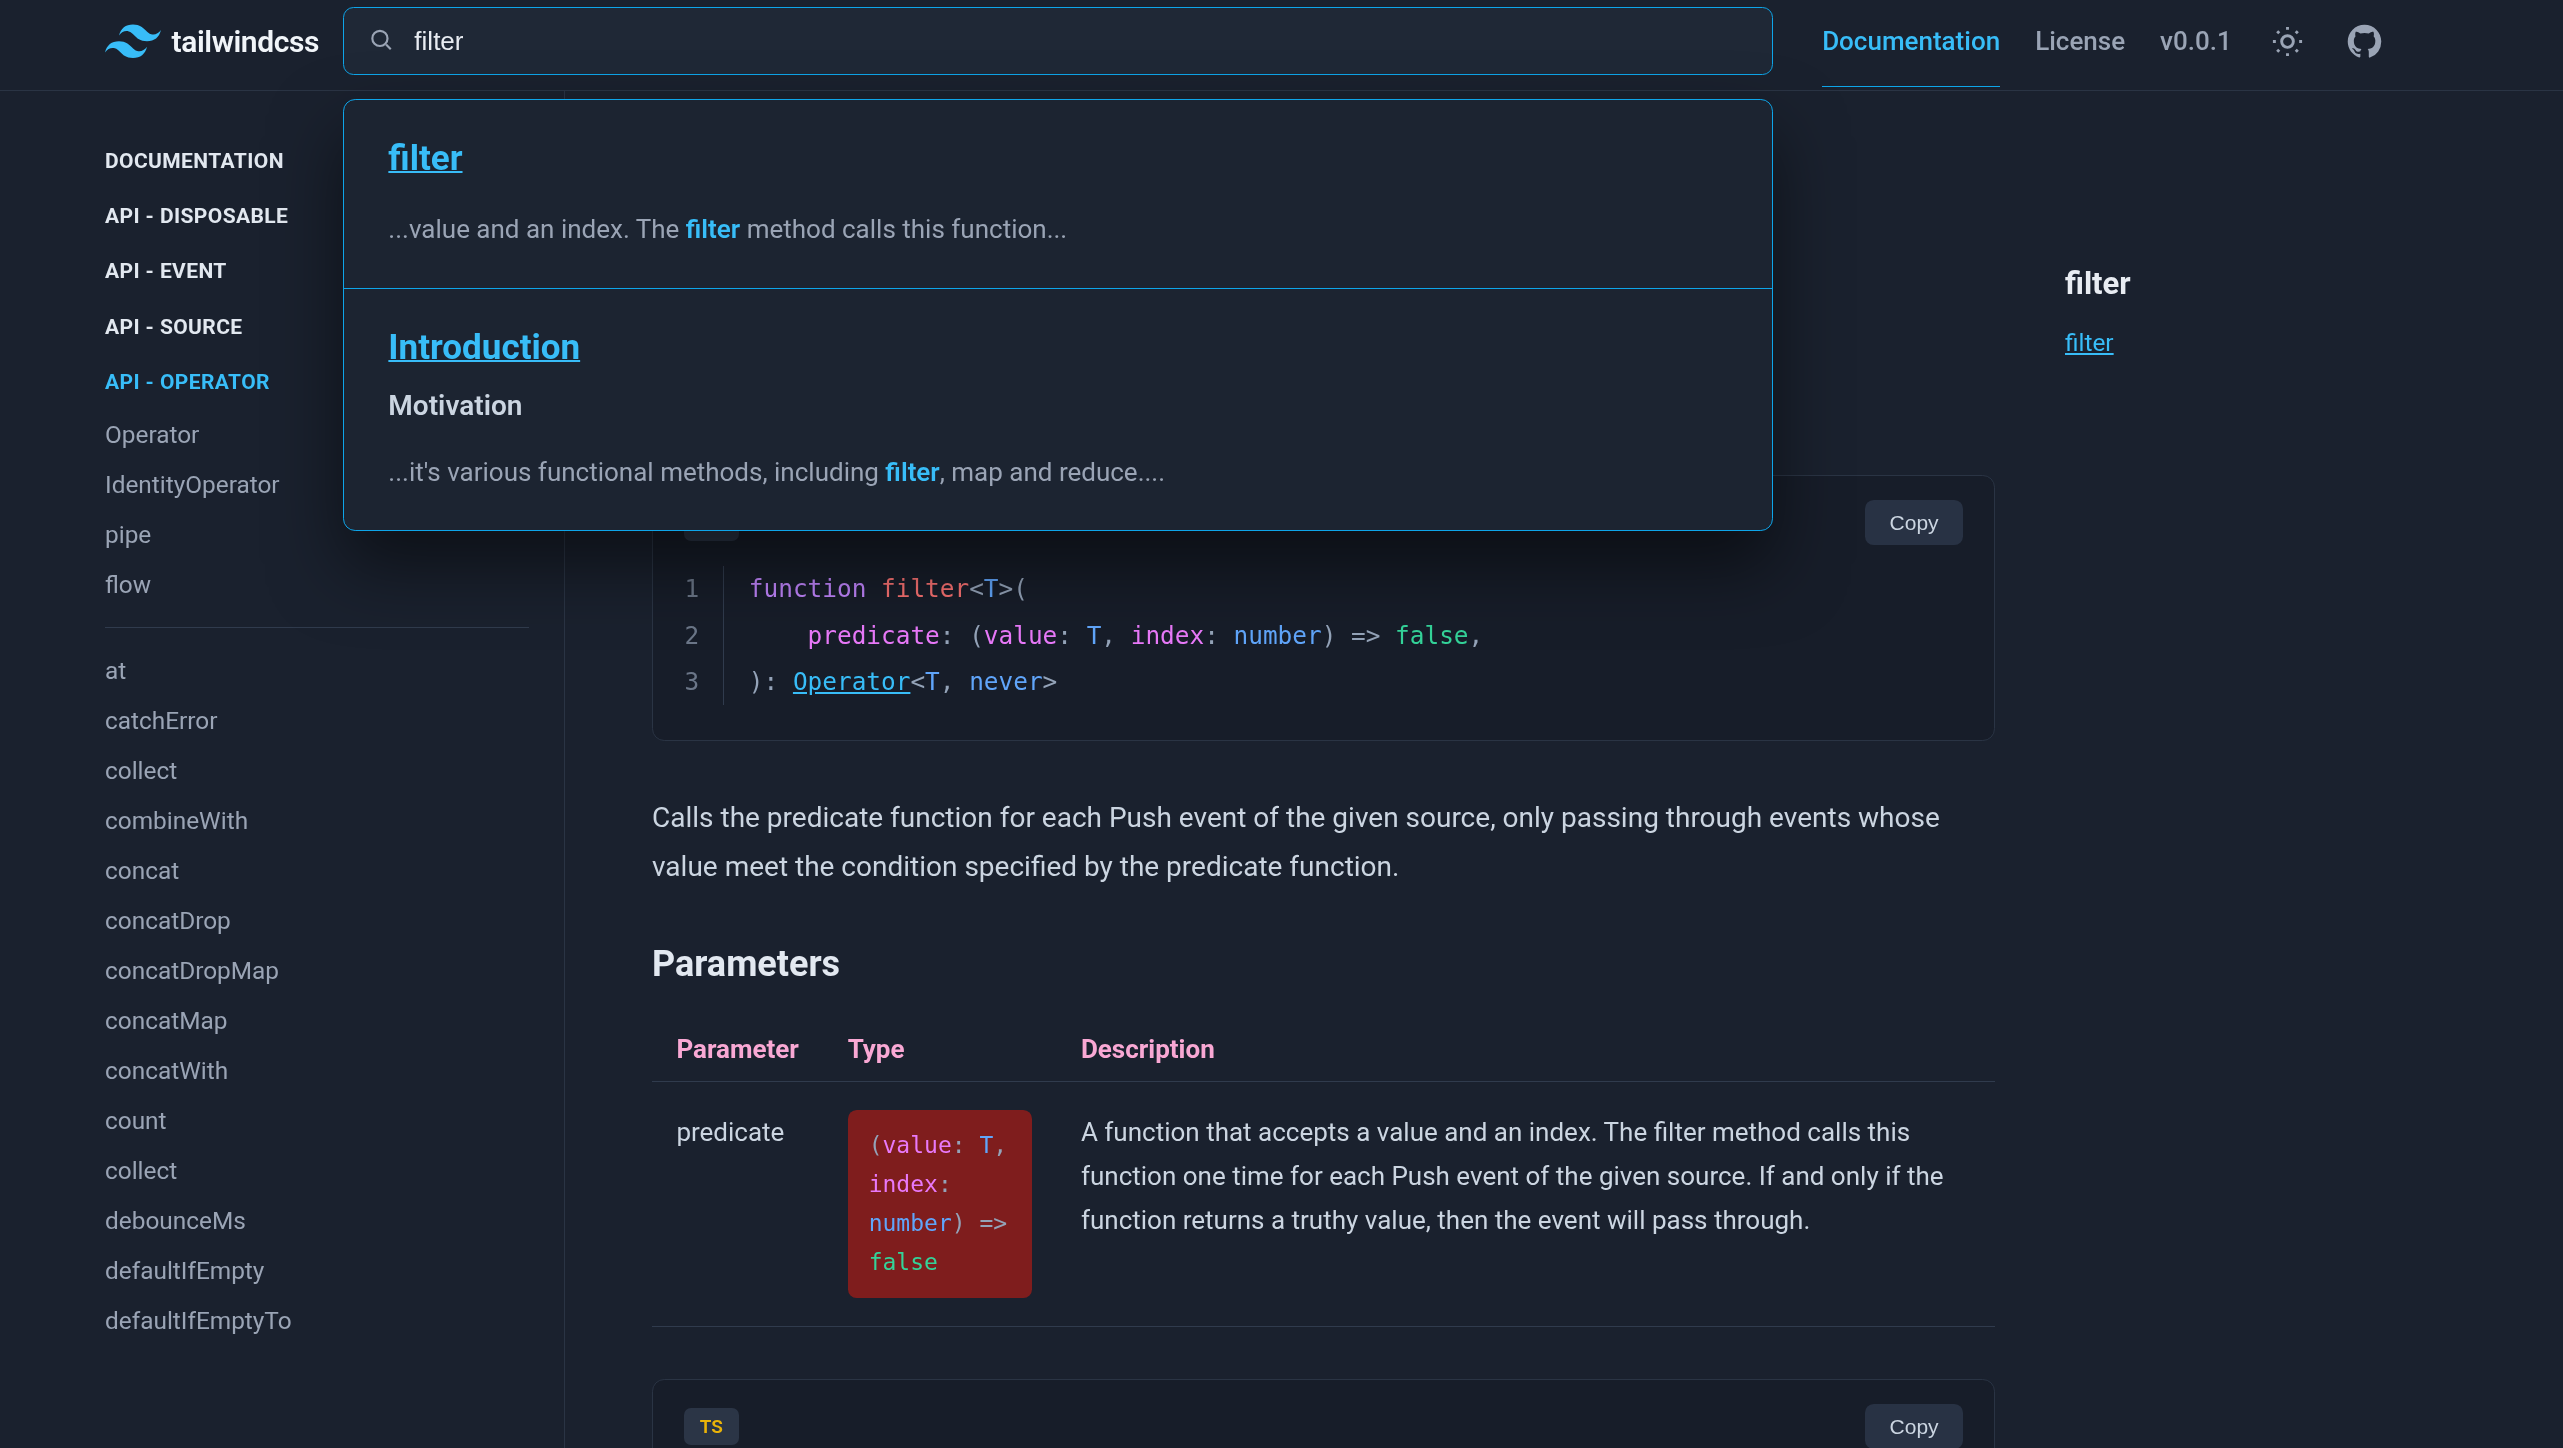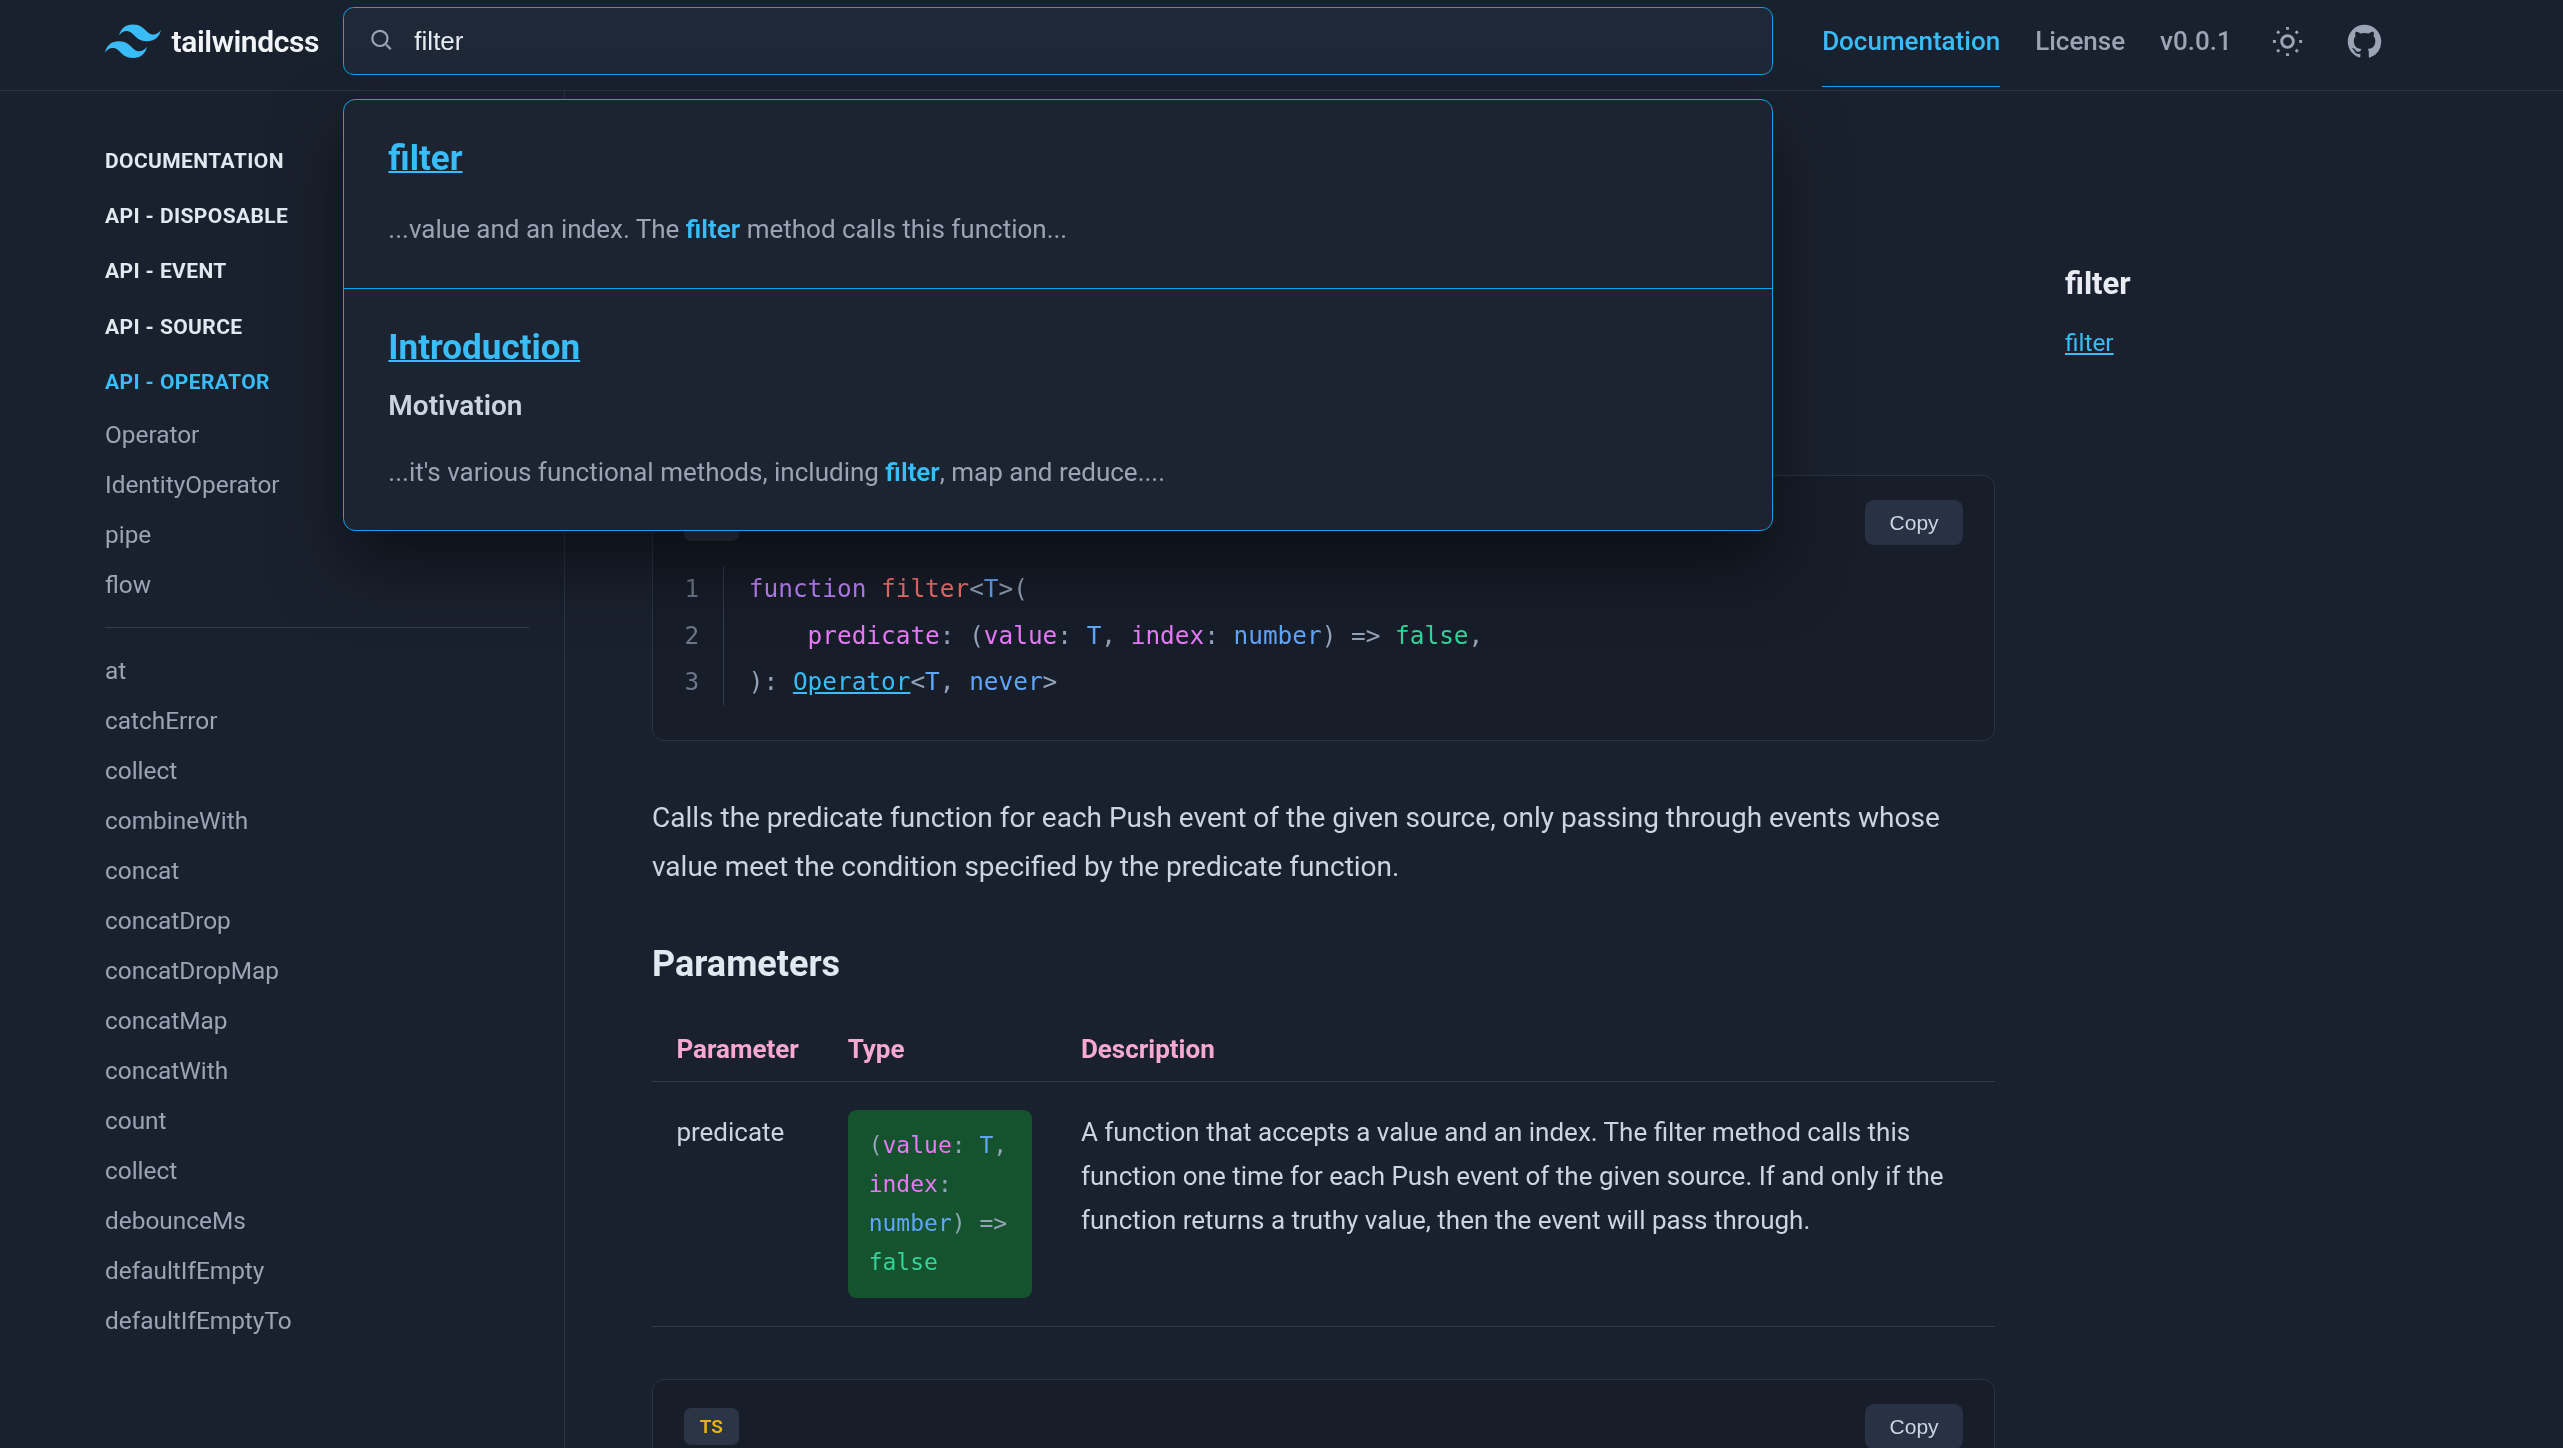--- a/index.html
+++ b/index.html
@@ -213,21 +213,21 @@
     text-align: left; font-weight: 700; color: #f9a8d4;
     padding: 17.4px 24.4px; border-bottom: 0.9px solid var(--border-light);
   }
   table.params td {
     padding: 28px 24.4px; vertical-align: top;
     border-bottom: 0.9px solid var(--border-light);
     color: #cbd5e1; line-height: 1.7;
   }
   .code-chip {
     display: inline-block;
-    background: #14532d;
+    background: #7f1d1d;
     padding: 15.7px 21px;
     border-radius: 8.7px;
     font-family: ui-monospace, Menlo, monospace;
     font-size: 23px; line-height: 1.7;
   }
 </style>
 </head>
 <body>
 
 <div class="header">

